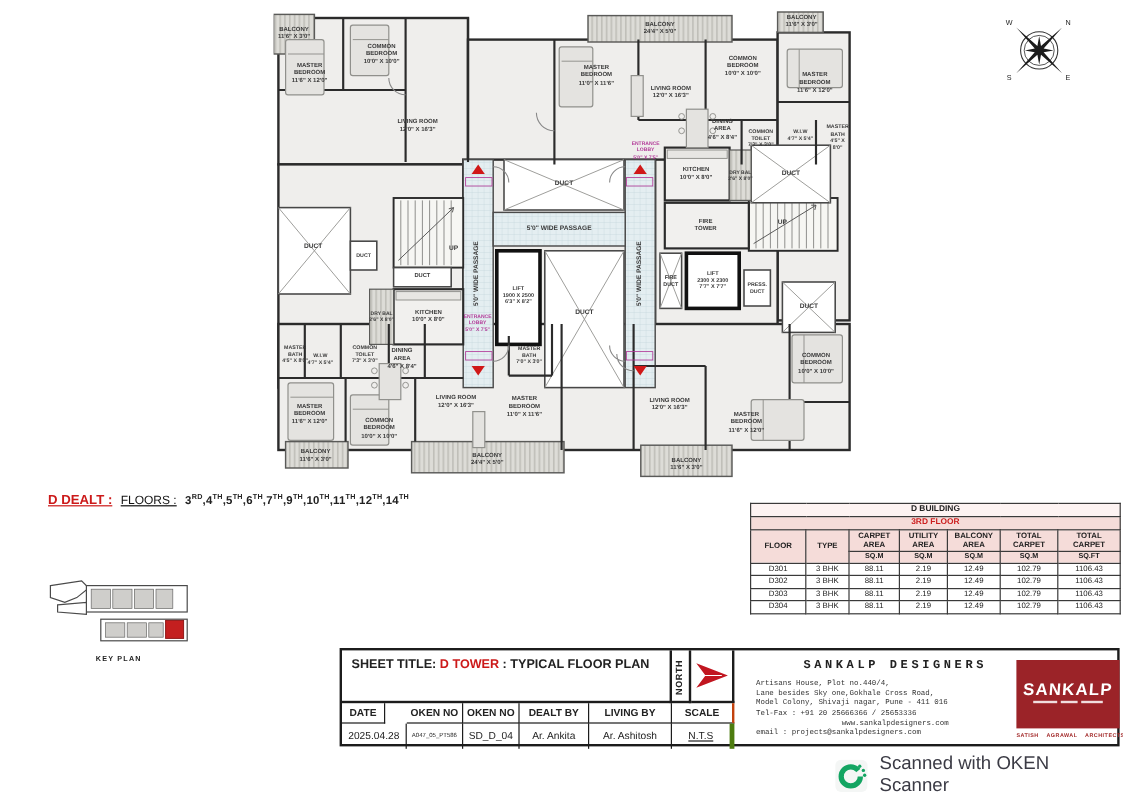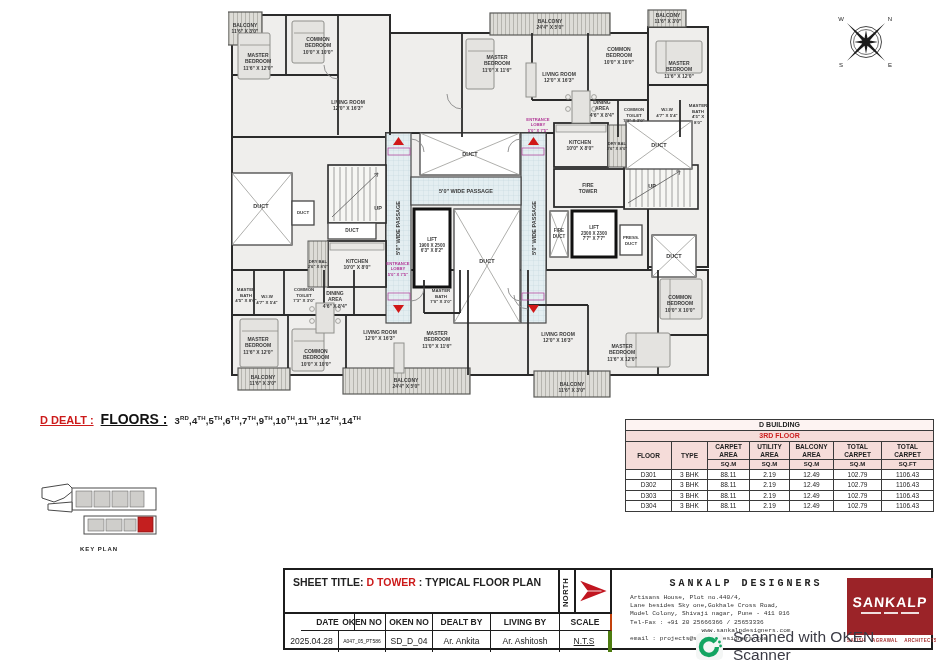--- a/index.html
+++ b/index.html
@@ -11,41 +11,41 @@
   .plbl{position:absolute;transform:translate(-50%,-50%);font-size:5px;line-height:1.25;font-weight:700;
         color:#3a3a3a;text-align:center;white-space:pre-line;pointer-events:none;}
   .plbl.rot{transform:translate(-50%,-50%) rotate(-90deg);}
 
   
   .compass{position:absolute;left:824px;top:6px;width:86px;height:74px;}
 
   
   .floorsline{position:absolute;left:40px;top:411px;display:flex;align-items:baseline;gap:7px;}
   .floorsline .red{color:#cc1a1a;font-weight:700;font-size:11px;text-decoration:underline;}
-  .floorsline .blk{color:#111;font-weight:700;font-size:14px;text-decoration:underline;}
+  .floorsline .blk{color:#111;font-weight:400;font-size:10px;text-decoration:underline;}
   .floorslist{font-weight:700;font-size:9.5px;color:#222;letter-spacing:.2px;}
   .floorslist .fl sup{font-size:6px;}
   .floorslist .fl:not(:last-child)::after{content:",";}
 
   
   .atable{position:absolute;left:625px;top:419px;width:308px;border-collapse:collapse;table-layout:fixed;
           font-size:6.5px;text-align:center;}
   .atable td{border:1px solid #3a3a3a;padding:1px 0;line-height:1.15;}
   .atable .t1 td{background:#fdf3f2;font-weight:700;font-size:7px;}
   .atable .t2 td{background:#f5dcd9;font-weight:700;font-size:7px;color:#cc1f1f;}
   .atable .hdr td{background:#f5dcd9;font-weight:700;}
   .atable .unit td{background:#f5dcd9;font-weight:700;font-size:6px;}
   .atable tbody td{background:#fff;font-size:6.5px;}
 
   
   .keyplan{position:absolute;left:34px;top:476px;width:130px;}
   .keyplan .kp-label{text-align:center;font-size:6px;font-weight:700;letter-spacing:1px;margin-top:2px;color:#222;}
 
   
-  .tblock{position:absolute;left:283px;top:540px;width:650px;height:82px;border:2px solid #1c1c1c;box-sizing:border-box;background:#fff;margin-top:28px;}
+  .tblock{position:absolute;left:283px;top:540px;width:650px;height:82px;border:2px solid #1c1c1c;box-sizing:border-box;background:#fff;}
   .tblock .cell{position:absolute;box-sizing:border-box;border-color:#1c1c1c;}
   .sheet-title{left:0;top:0;width:275px;height:44px;border-right:2px solid #1c1c1c;border-bottom:2px solid #1c1c1c;
                padding:6px 0 0 8px;font-size:10.5px;font-weight:700;}
   .sheet-title .red{color:#cc1a1a;}
   .north-cell{left:275px;top:0;width:16px;height:44px;border-right:2px solid #1c1c1c;border-bottom:2px solid #1c1c1c;}
   .north-cell span{position:absolute;left:-9px;top:18px;transform:rotate(-90deg);font-size:7.5px;font-weight:700;letter-spacing:.5px;}
   .arrow-cell{left:291px;top:0;width:36px;height:44px;border-right:2px solid #1c1c1c;border-bottom:2px solid #1c1c1c;}
   .th{font-size:8.5px;font-weight:700;text-align:center;line-height:17px;border-right:1px solid #1c1c1c;border-bottom:1px solid #1c1c1c;top:44px;height:17px;}
   .tv{font-size:8.5px;text-align:center;line-height:21px;border-right:1px solid #1c1c1c;top:61px;height:21px;}
   .firm{left:327px;top:0;width:321px;height:78px;}
@@ -451,21 +451,21 @@
   <div class="cell north-cell">
     <span>NORTH</span>
   </div>
   <div class="cell arrow-cell">
     <svg width="34" height="42" viewBox="0 0 40 42">
       <polygon points="5,9 36,21 5,33 14,21" fill="#c11620"></polygon>
       <path d="M8,21 H30" stroke="#fff" stroke-width="1"></path>
     </svg>
   </div>
 
-  <div class="cell th" style="left:16px;width:54px;">DATE</div>
+  <div class="cell th" style="left:0;width:36px;">DATE</div>
   <div class="cell th" style="left:54px;width:47px;">OKEN NO</div>
   <div class="cell th" style="left:101px;width:47px;">OKEN NO</div>
   <div class="cell th" style="left:148px;width:58px;">DEALT BY</div>
   <div class="cell th" style="left:206px;width:69px;">LIVING BY</div>
   <div class="cell th" style="left:275px;width:52px;border-right:2px solid #c2410c;">SCALE</div>
 
   <div class="cell tv" style="left:0;width:54px;">2025.04.28</div>
   <div class="cell tv" style="left:54px;width:47px;font-size:5px;">A047_05_PT586</div>
   <div class="cell tv" style="left:101px;width:47px;">SD_D_04</div>
   <div class="cell tv" style="left:148px;width:58px;">Ar. Ankita</div>

